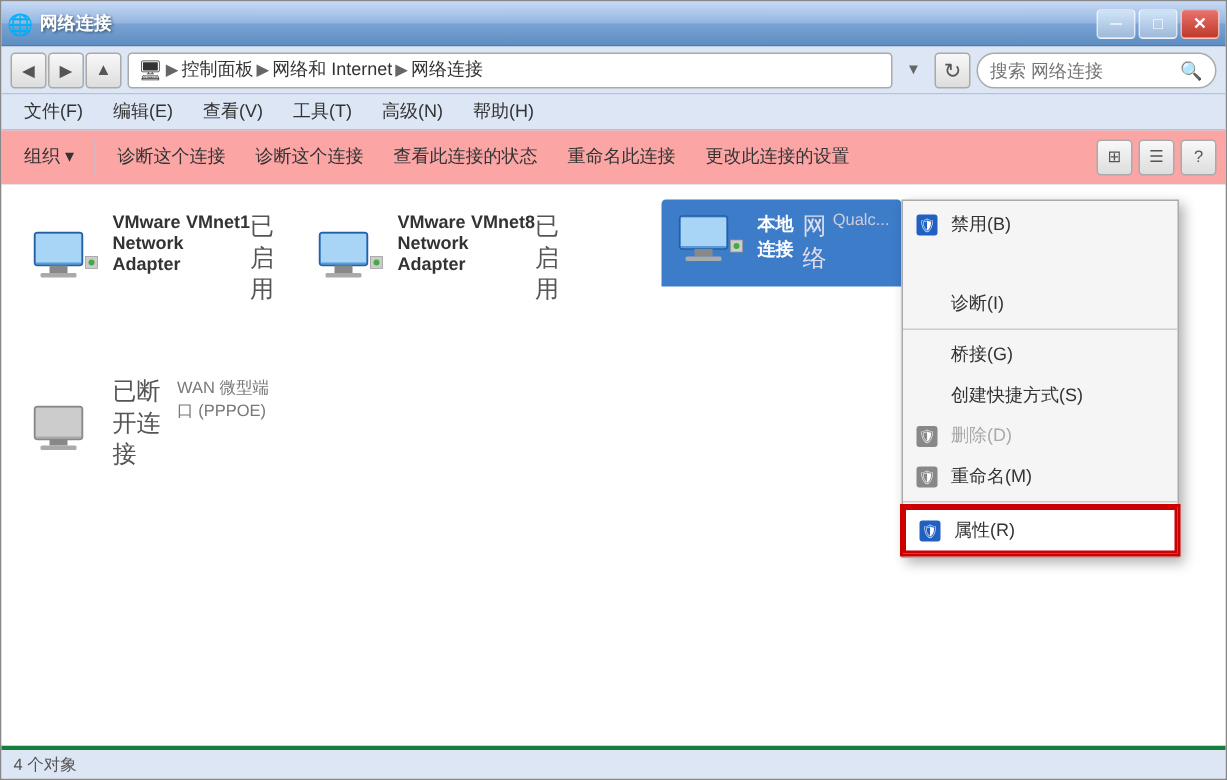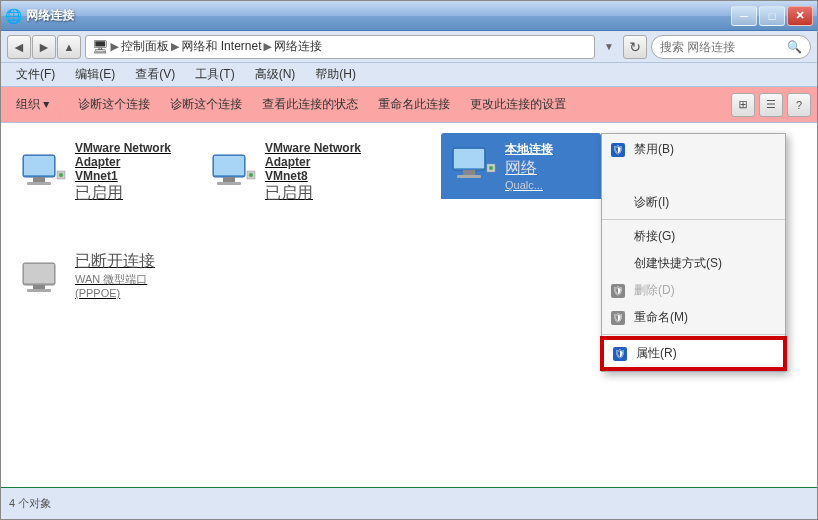--- a/index.html
+++ b/index.html
@@ -246,22 +246,20 @@
       display: flex;
       align-items: center;
       justify-content: center;
     }
     .network-icon svg {
       width: 48px;
       height: 40px;
     }
     .network-info {
       display: flex;
-      flex-direction: column;
-      text-decoration: underline;
     }
     .network-name {
       font-size: 12px;
       color: #333;
       font-weight: bold;
     }
     .network-status {
       font-size: 16px;
       color: #555;
     }
@@ -313,23 +311,23 @@
       align-items: center;
       justify-content: center;
       font-size: 12px;
     }
     .menu-item-text {
       flex: 1;
     }
 
     
     .statusbar {
-      height: 32px;
+      height: 22px;
       background: #dce6f4;
-      border-top: 1px solid #15803d;
+      border-top: 3px solid #15803d;
       display: flex;
       align-items: center;
       padding: 0 8px;
     }
     .status-text {
       font-size: 11px;
       color: #555;
     }
 
     

